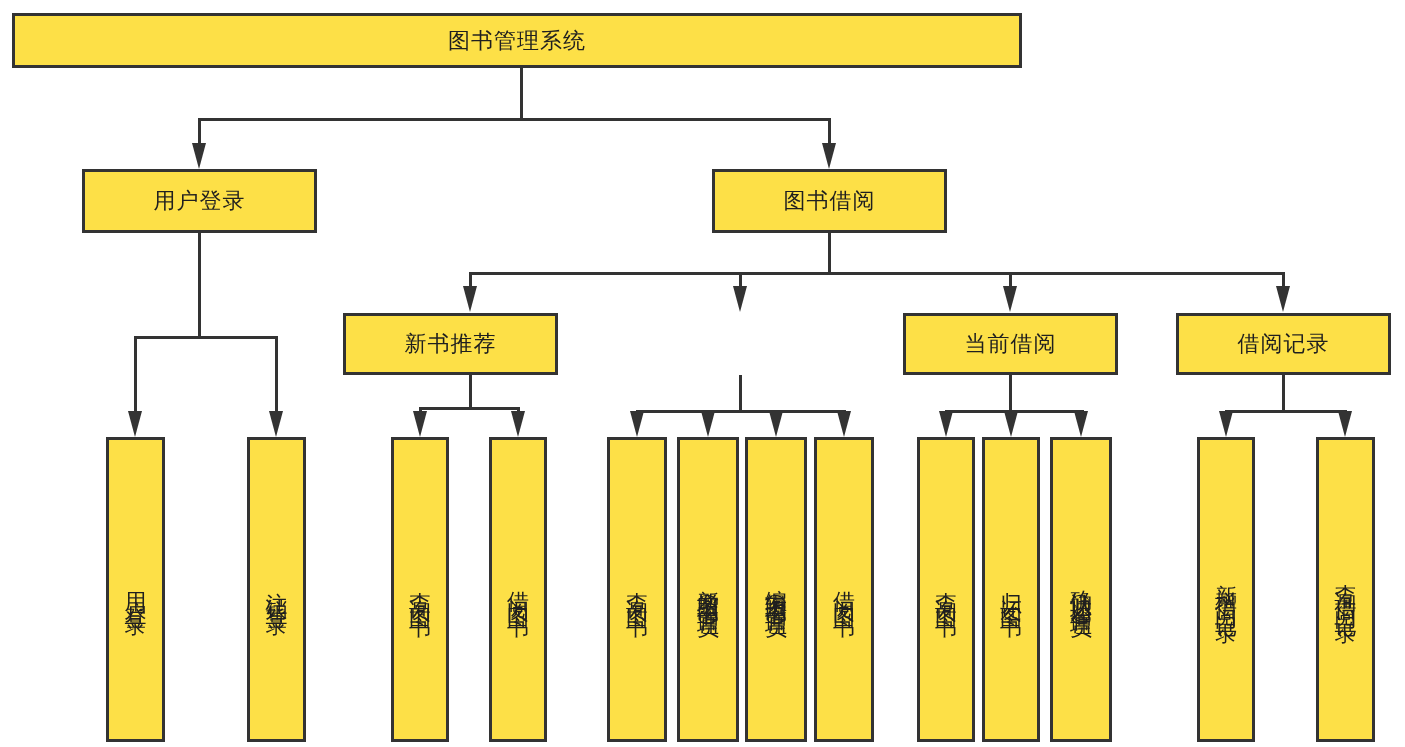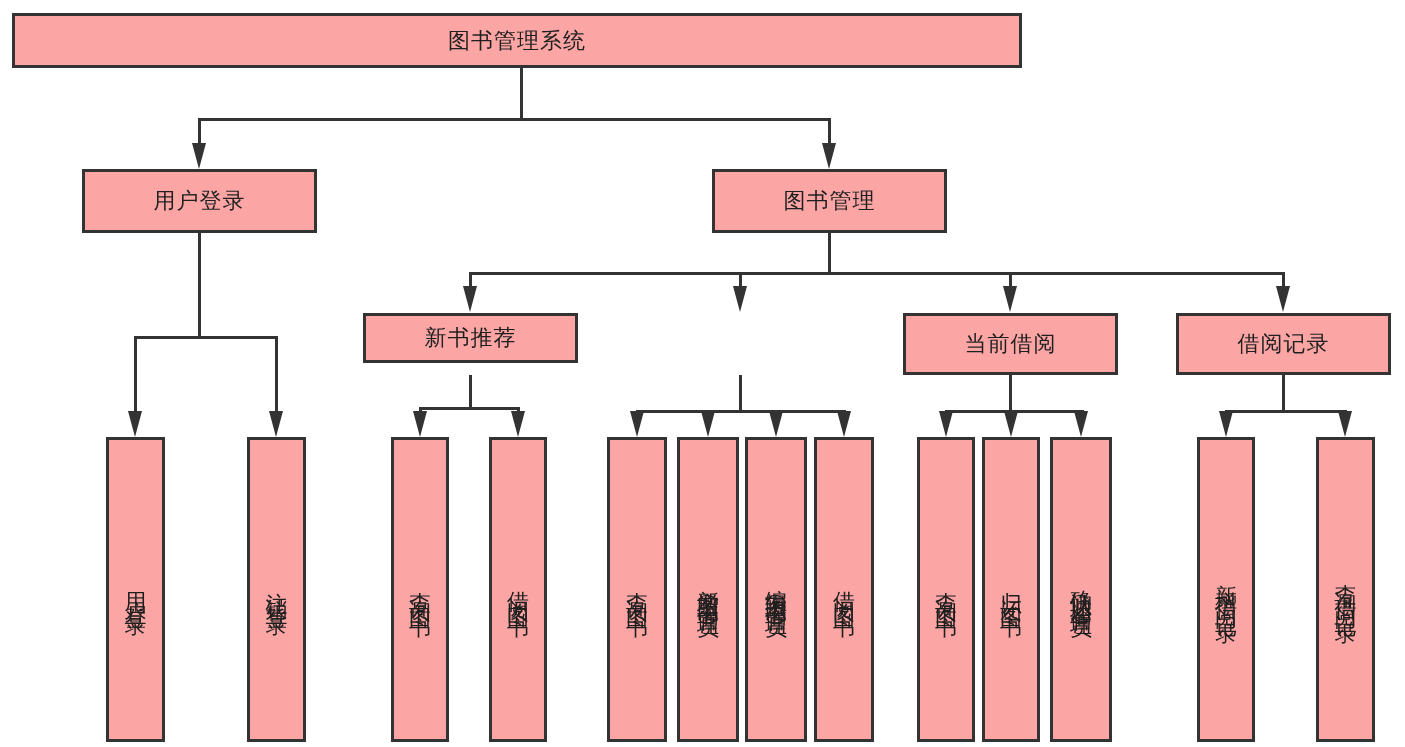--- a/index.html
+++ b/index.html
@@ -11,21 +11,21 @@
   #canvas{
     position:relative;
     width:1405px;height:747px;
     background:#ffffff;
     font-family:"Liberation Sans", sans-serif;
     overflow:hidden;
   }
   .box{
     position:absolute;
     box-sizing:border-box;
-    background:#fca5a5;
+    background:#fde047;
     border:3px solid var(--line);
     display:flex;
     align-items:center;
     justify-content:center;
     color:var(--text);
     font-size:22px;
     line-height:1;
     z-index:2;
   }
   .hbox{letter-spacing:1px;}
@@ -73,42 +73,42 @@
   <div class="line" style="left:198px;top:118px;width:633px;height:3px;"></div>
   <div class="line" style="left:198px;top:118px;width:3px;height:27px;"></div>
   <div class="arrow" style="left:192px;top:143px;"></div>
   <div class="line" style="left:828px;top:118px;width:3px;height:27px;"></div>
   <div class="arrow" style="left:822px;top:143px;"></div>
 
   <div class="box hbox" style="left:82px;top:169px;width:235px;height:64px;">
     <span>用户登录</span>
   </div>
   <div class="box hbox" style="left:712px;top:169px;width:235px;height:64px;">
-    <span>图书管理</span>
+    <span>图书借阅</span>
   </div>
 
   <div class="line" style="left:198px;top:233px;width:3px;height:106px;"></div>
   <div class="line" style="left:134px;top:336px;width:144px;height:3px;"></div>
   <div class="line" style="left:134px;top:336px;width:3px;height:77px;"></div>
   <div class="arrow" style="left:128px;top:411px;"></div>
   <div class="line" style="left:275px;top:336px;width:3px;height:77px;"></div>
   <div class="arrow" style="left:269px;top:411px;"></div>
 
   <div class="line" style="left:828px;top:233px;width:3px;height:41px;"></div>
   <div class="line" style="left:469px;top:272px;width:816px;height:3px;"></div>
   <div class="line" style="left:469px;top:272px;width:3px;height:15px;"></div>
   <div class="arrow" style="left:463px;top:286px;"></div>
   <div class="line" style="left:739px;top:272px;width:3px;height:15px;"></div>
   <div class="arrow" style="left:733px;top:286px;"></div>
   <div class="line" style="left:1009px;top:272px;width:3px;height:15px;"></div>
   <div class="arrow" style="left:1003px;top:286px;"></div>
   <div class="line" style="left:1282px;top:272px;width:3px;height:15px;"></div>
   <div class="arrow" style="left:1276px;top:286px;"></div>
 
-  <div class="box hbox" style="left:363px;top:313px;width:215px;height:50px;">
+  <div class="box hbox" style="left:343px;top:313px;width:215px;height:62px;">
     <span>新书推荐</span>
   </div>
   <div class="box hbox" style="left:903px;top:313px;width:215px;height:62px;">
     <span>当前借阅</span>
   </div>
   <div class="box hbox" style="left:1176px;top:313px;width:215px;height:62px;">
     <span>借阅记录</span>
   </div>
 
   <div class="line" style="left:469px;top:375px;width:3px;height:34px;"></div>

